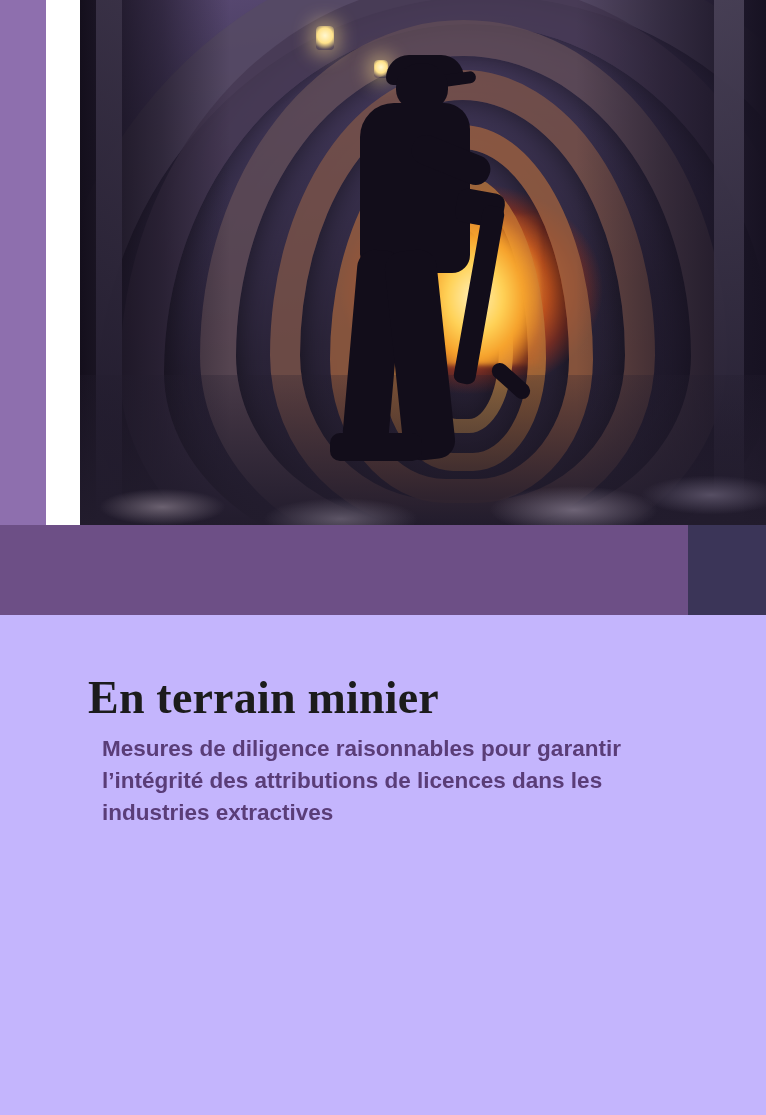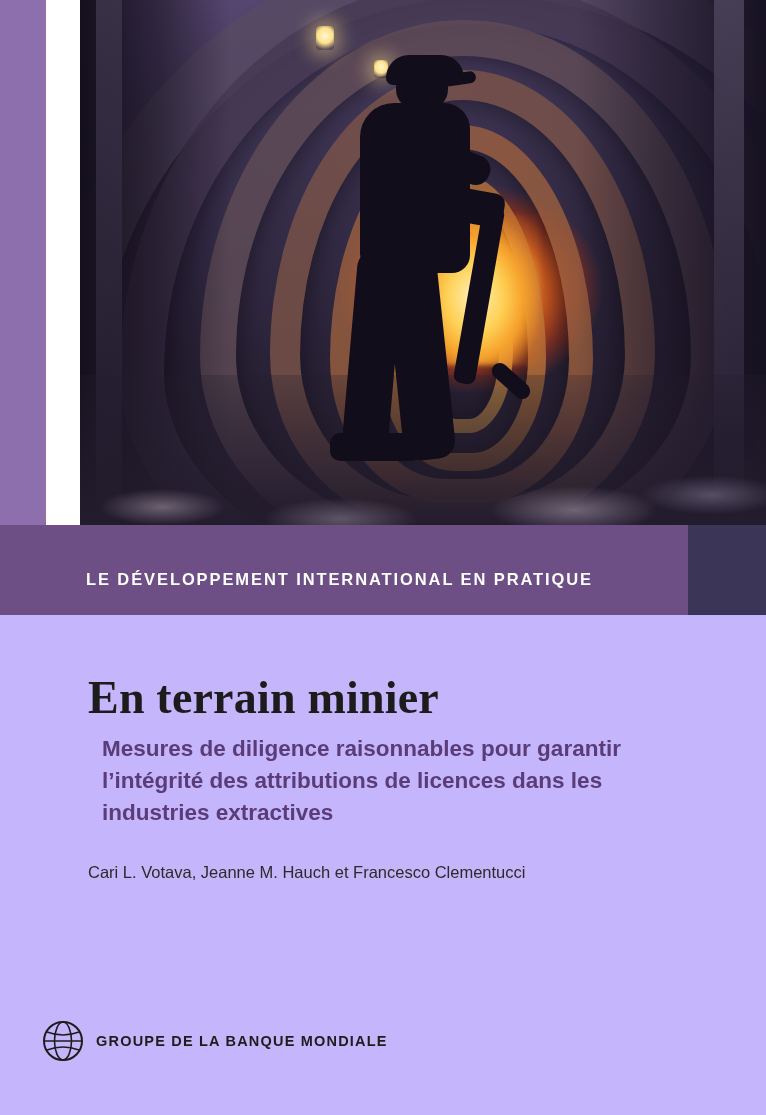--- a/index.html
+++ b/index.html
@@ -243,34 +243,20 @@
         <div class="m-drill-b"></div>
         <div class="m-leg-a"></div>
         <div class="m-leg-b"></div>
         <div class="m-boot"></div>
       </div>
     </div>
   </div>
 
   <div class="series-band"></div>
   <div class="series-band-accent"></div>
-  <div class="series-text">LE DÉVELOPPEMENT INTERNATIONAL EN PRATIQUE</div>
 
   <div class="lower">
     <div class="title">En terrain minier</div>
     <div class="subtitle">Mesures de diligence raisonnables pour garantir l’intégrité des attributions de licences dans les industries extractives</div>
-    <div class="authors">Cari L. Votava, Jeanne M. Hauch et Francesco Clementucci</div>
   </div>
 
-  <div class="publisher">
-    <span class="wb-mark">
-      <svg viewBox="0 0 42 42" width="42" height="42" aria-hidden="true">
-        <circle cx="21" cy="21" r="19" fill="none" stroke="#1d1d1d" stroke-width="2"></circle>
-        <ellipse cx="21" cy="21" rx="8.5" ry="19" fill="none" stroke="#1d1d1d" stroke-width="1.6"></ellipse>
-        <line x1="2" y1="21" x2="40" y2="21" stroke="#1d1d1d" stroke-width="1.6"></line>
-        <path d="M5 12 Q21 18 37 12" fill="none" stroke="#1d1d1d" stroke-width="1.4"></path>
-        <path d="M5 30 Q21 24 37 30" fill="none" stroke="#1d1d1d" stroke-width="1.4"></path>
-      </svg>
-    </span>
-    <span class="publisher-name">GROUPE DE LA BANQUE MONDIALE</span>
-  </div>
 
 </div>
 
 </body></html>

